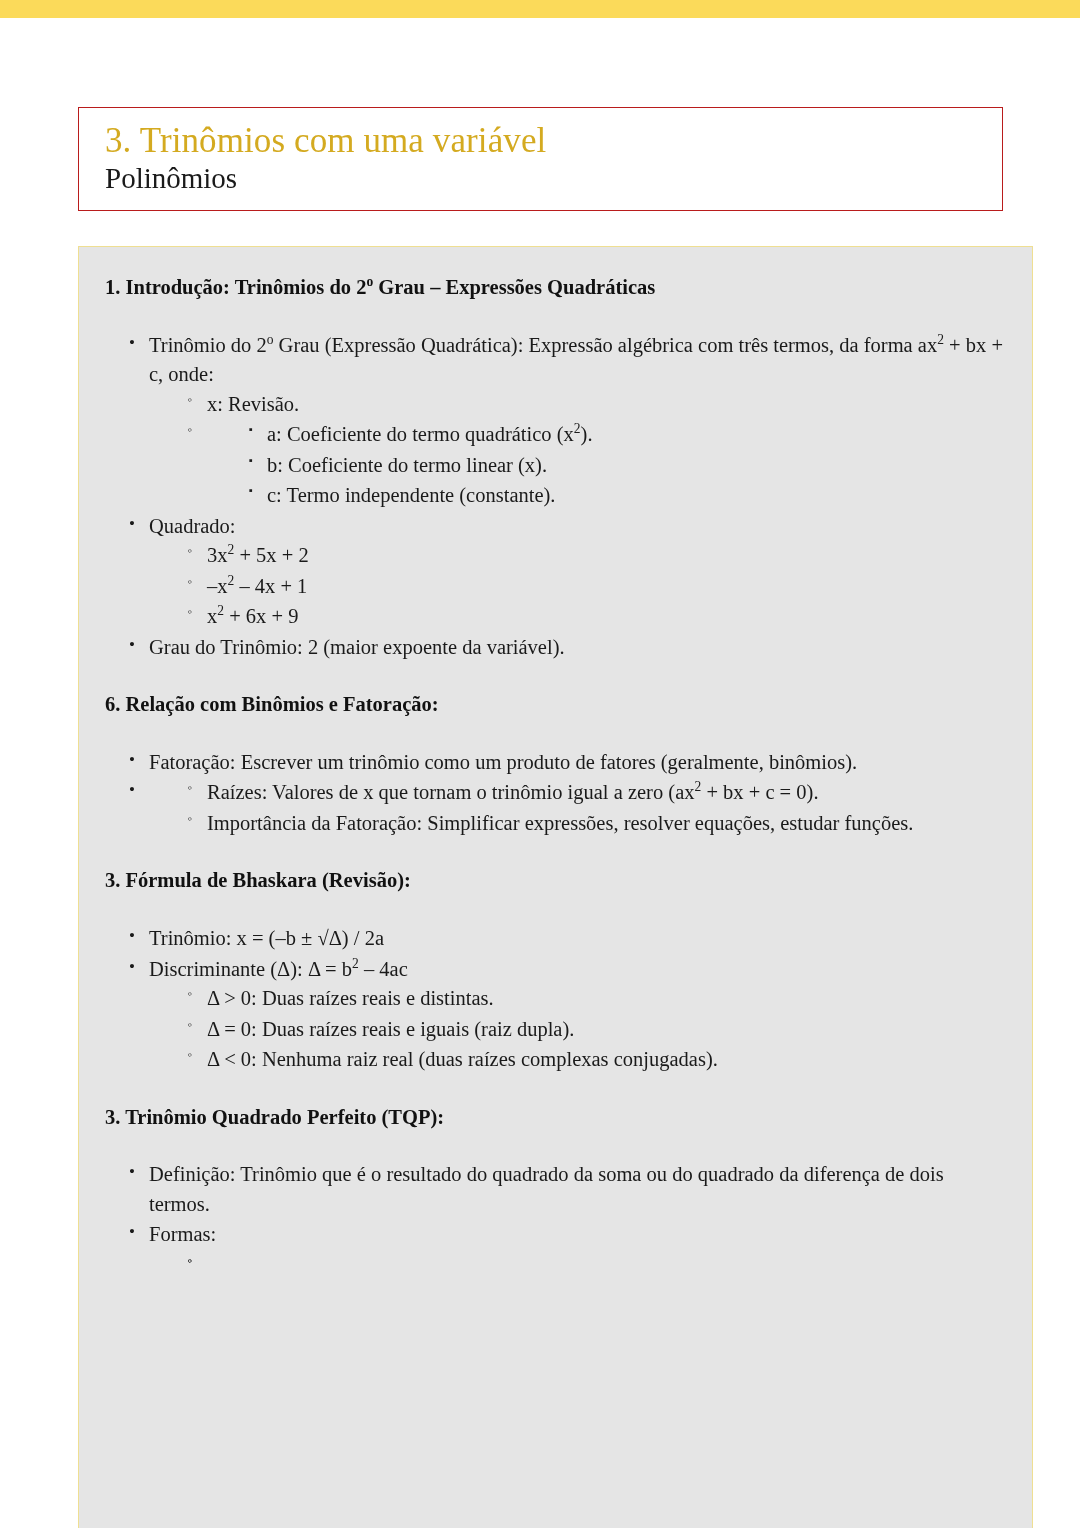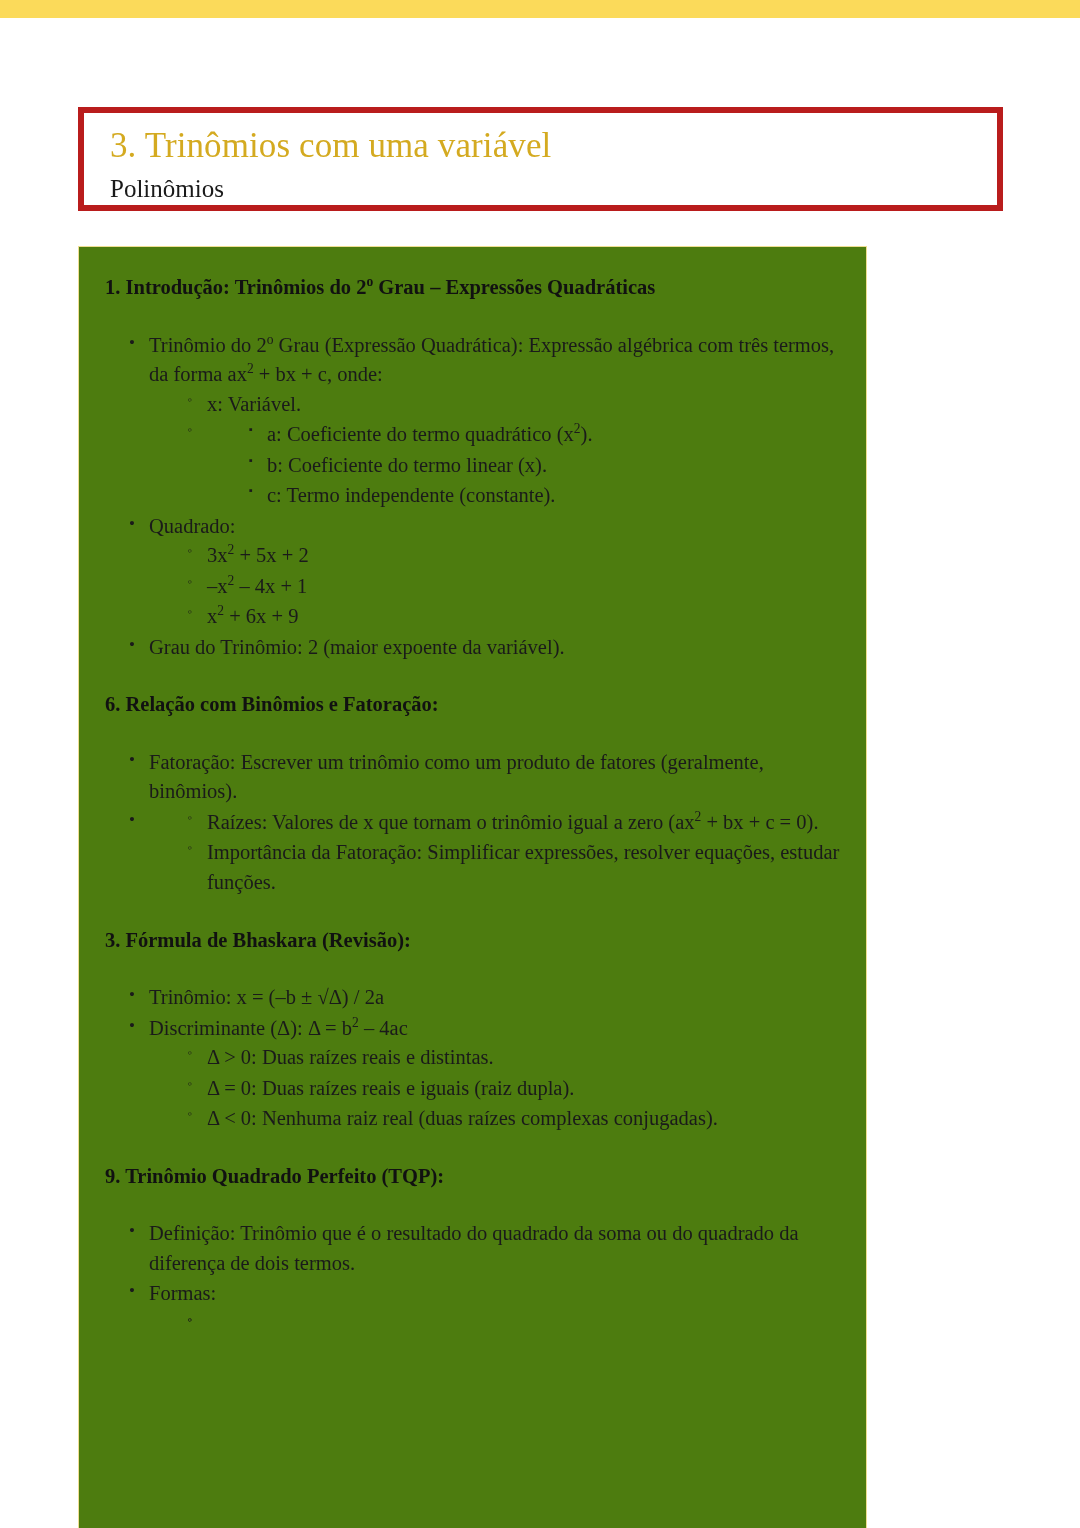--- a/index.html
+++ b/index.html
@@ -27,52 +27,52 @@
     background: #fbda5a;
   }
 
   
   .title-card {
     position: absolute;
     left: 78px;
     top: 107px;
     width: 925px;
     height: 104px;
-    border: 6px solid #b91c1c;
+    border: 1px solid #b91c1c;
     box-sizing: border-box;
     background: #ffffff;
   }
   .title-card-inner {
     padding: 14px 0 0 26px;
   }
   .doc-title {
     font-size: 35px;
     line-height: 1.08;
     color: #d4aa20;
     letter-spacing: 0.1px;
     white-space: nowrap;
   }
   .doc-subtitle {
-    font-size: 25px;
+    font-size: 29px;
     line-height: 1.18;
     color: #1a1a1a;
-    margin-top: 9px;
+    margin-top: 1px;
   }
 
   
   .content-card {
     position: absolute;
     left: 78px;
     top: 246px;
-    width: 789px;
+    width: 955px;
     height: 1282px;
     border: 1px solid #efdf92;
     border-bottom: none;
     box-sizing: border-box;
-    background: #4d7c0f;
+    background: #e5e5e5;
   }
   .content-inner {
     padding: 28px 26px 0 26px;
   }
 
   
   .section-heading {
     font-weight: bold;
     font-size: 20.5px;
     line-height: 1.25;
@@ -171,21 +171,21 @@
   </div>
 </div>
 
 <div class="content-card">
   <div class="content-inner" id="content-root">
       <div class="section-block">
         <div class="section-heading">1. Introdução: Trinômios do 2<sup>o</sup> Grau – Expressões Quadráticas</div>
         <div class="section-heading-spacer"></div>
         <ul class="lvl1">
           <li><span class="bullet-marker">•</span><span class="li-text">Trinômio do 2<sup>o</sup> Grau (Expressão Quadrática): Expressão algébrica com três termos, da forma ax<sup>2</sup> + bx + c, onde:</span><ul class="lvl2">
-              <li><span class="bullet-marker">◦</span><span class="li-text">x: Variável.</span></li>
+              <li><span class="bullet-marker">◦</span><span class="li-text">x: Revisão.</span></li>
               <li><span class="bullet-marker">◦</span><ul class="lvl3">
                   <li><span class="bullet-marker">▪</span><span class="li-text">a: Coeficiente do termo quadrático (x<sup>2</sup>).</span></li>
                   <li><span class="bullet-marker">▪</span><span class="li-text">b: Coeficiente do termo linear (x).</span></li>
                   <li><span class="bullet-marker">▪</span><span class="li-text">c: Termo independente (constante).</span></li>
                 </ul></li>
             </ul></li>
           <li><span class="bullet-marker">•</span><span class="li-text">Quadrado:</span><ul class="lvl2">
               <li><span class="bullet-marker">◦</span><span class="li-text">3x<sup>2</sup> + 5x + 2</span></li>
               <li><span class="bullet-marker">◦</span><span class="li-text">–x<sup>2</sup> – 4x + 1</span></li>
               <li><span class="bullet-marker">◦</span><span class="li-text">x<sup>2</sup> + 6x + 9</span></li>
@@ -210,21 +210,21 @@
         <ul class="lvl1">
           <li><span class="bullet-marker">•</span><span class="li-text">Trinômio: x = (–b ± √Δ) / 2a</span></li>
           <li><span class="bullet-marker">•</span><span class="li-text">Discriminante (Δ): Δ = b<sup>2</sup> – 4ac</span><ul class="lvl2">
               <li><span class="bullet-marker">◦</span><span class="li-text">Δ &gt; 0: Duas raízes reais e distintas.</span></li>
               <li><span class="bullet-marker">◦</span><span class="li-text">Δ = 0: Duas raízes reais e iguais (raiz dupla).</span></li>
               <li><span class="bullet-marker">◦</span><span class="li-text">Δ &lt; 0: Nenhuma raiz real (duas raízes complexas conjugadas).</span></li>
             </ul></li>
         </ul>
       </div>
       <div class="section-block">
-        <div class="section-heading">9. Trinômio Quadrado Perfeito (TQP):</div>
+        <div class="section-heading">3. Trinômio Quadrado Perfeito (TQP):</div>
         <div class="section-heading-spacer"></div>
         <ul class="lvl1">
           <li><span class="bullet-marker">•</span><span class="li-text">Definição: Trinômio que é o resultado do quadrado da soma ou do quadrado da diferença de dois termos.</span></li>
           <li><span class="bullet-marker">•</span><span class="li-text">Formas:</span><ul class="lvl2">
               <li><span class="bullet-marker">◦</span></li>
               <li><span class="bullet-marker">◦</span></li>
             </ul></li>
         </ul>
       </div>
     </div>

